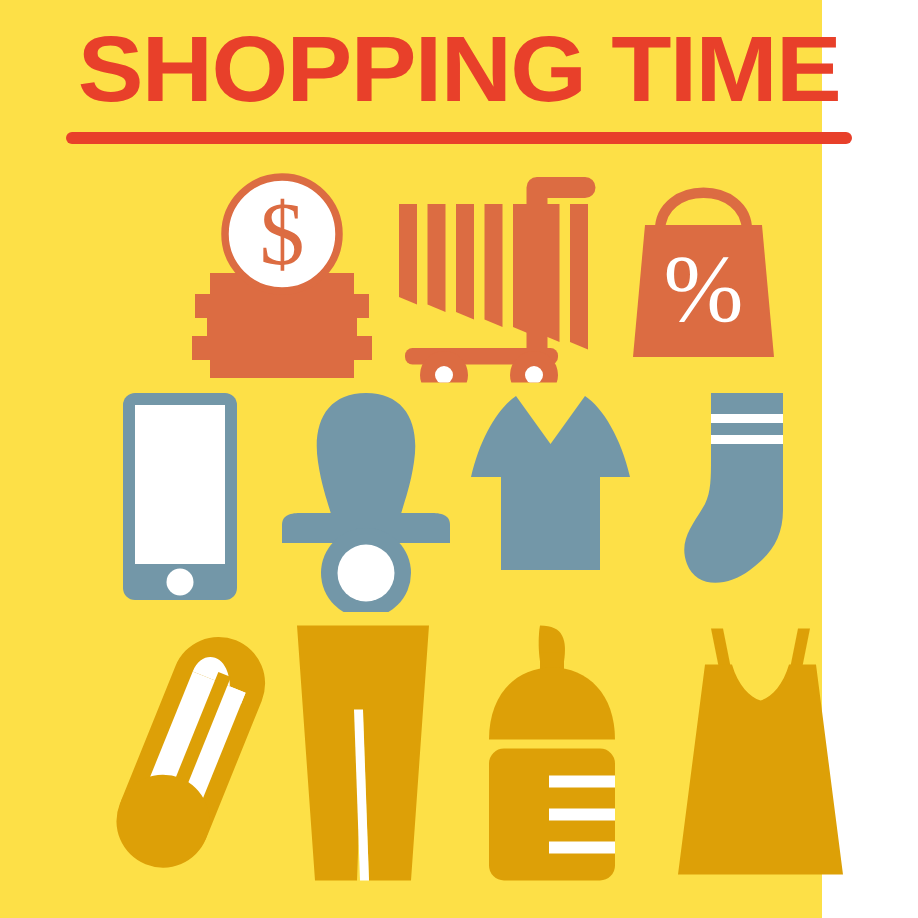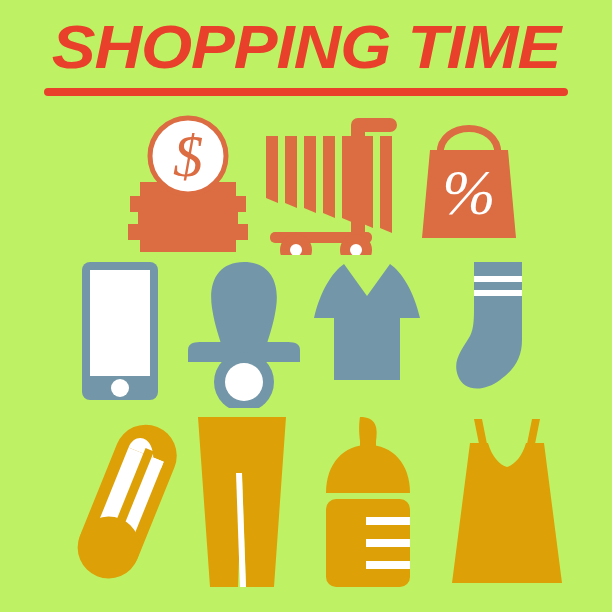--- a/index.html
+++ b/index.html
@@ -8,25 +8,24 @@
     background: #ffffff;
   }
   body {
     width: 612px;
     height: 612px;
     overflow: hidden;
     font-family: "Liberation Sans", sans-serif;
   }
   #poster {
     position: relative;
-    width: 612px;
+    width: 548px;
     height: 612px;
-    background: #bef264;
+    background: #fde047;
     box-sizing: border-box;
-    font-style: italic;
   }
 
   
   #header {
     position: absolute;
     left: 0;
     top: 0;
     width: 612px;
     height: 110px;
   }

